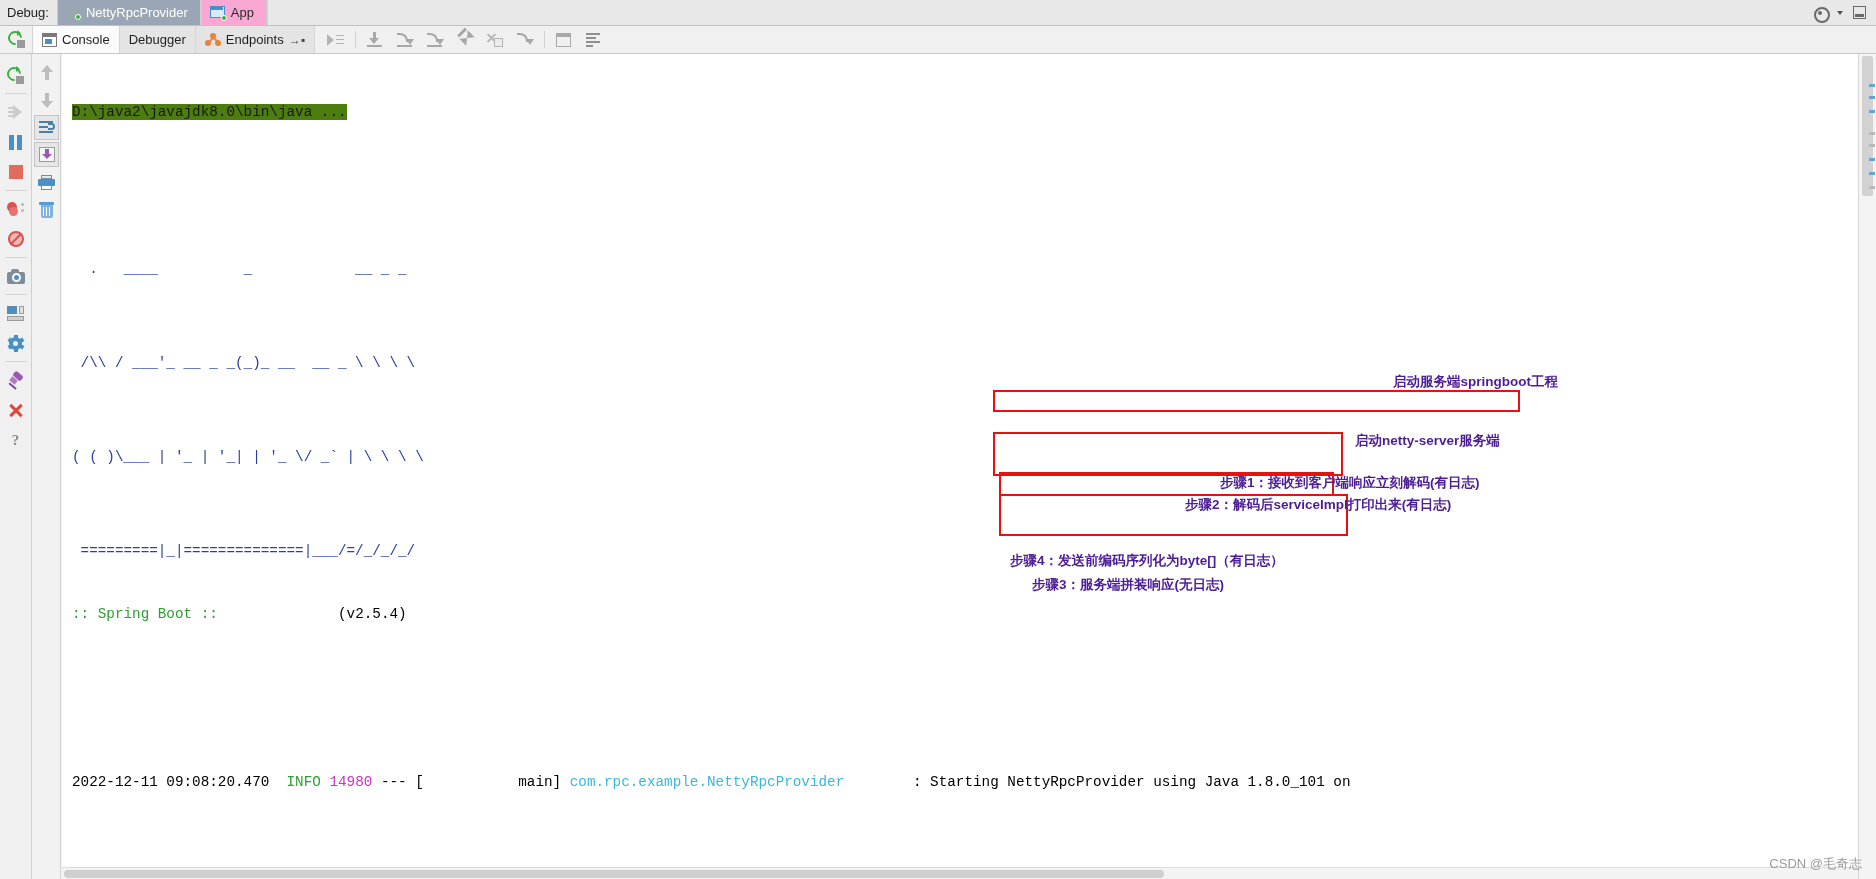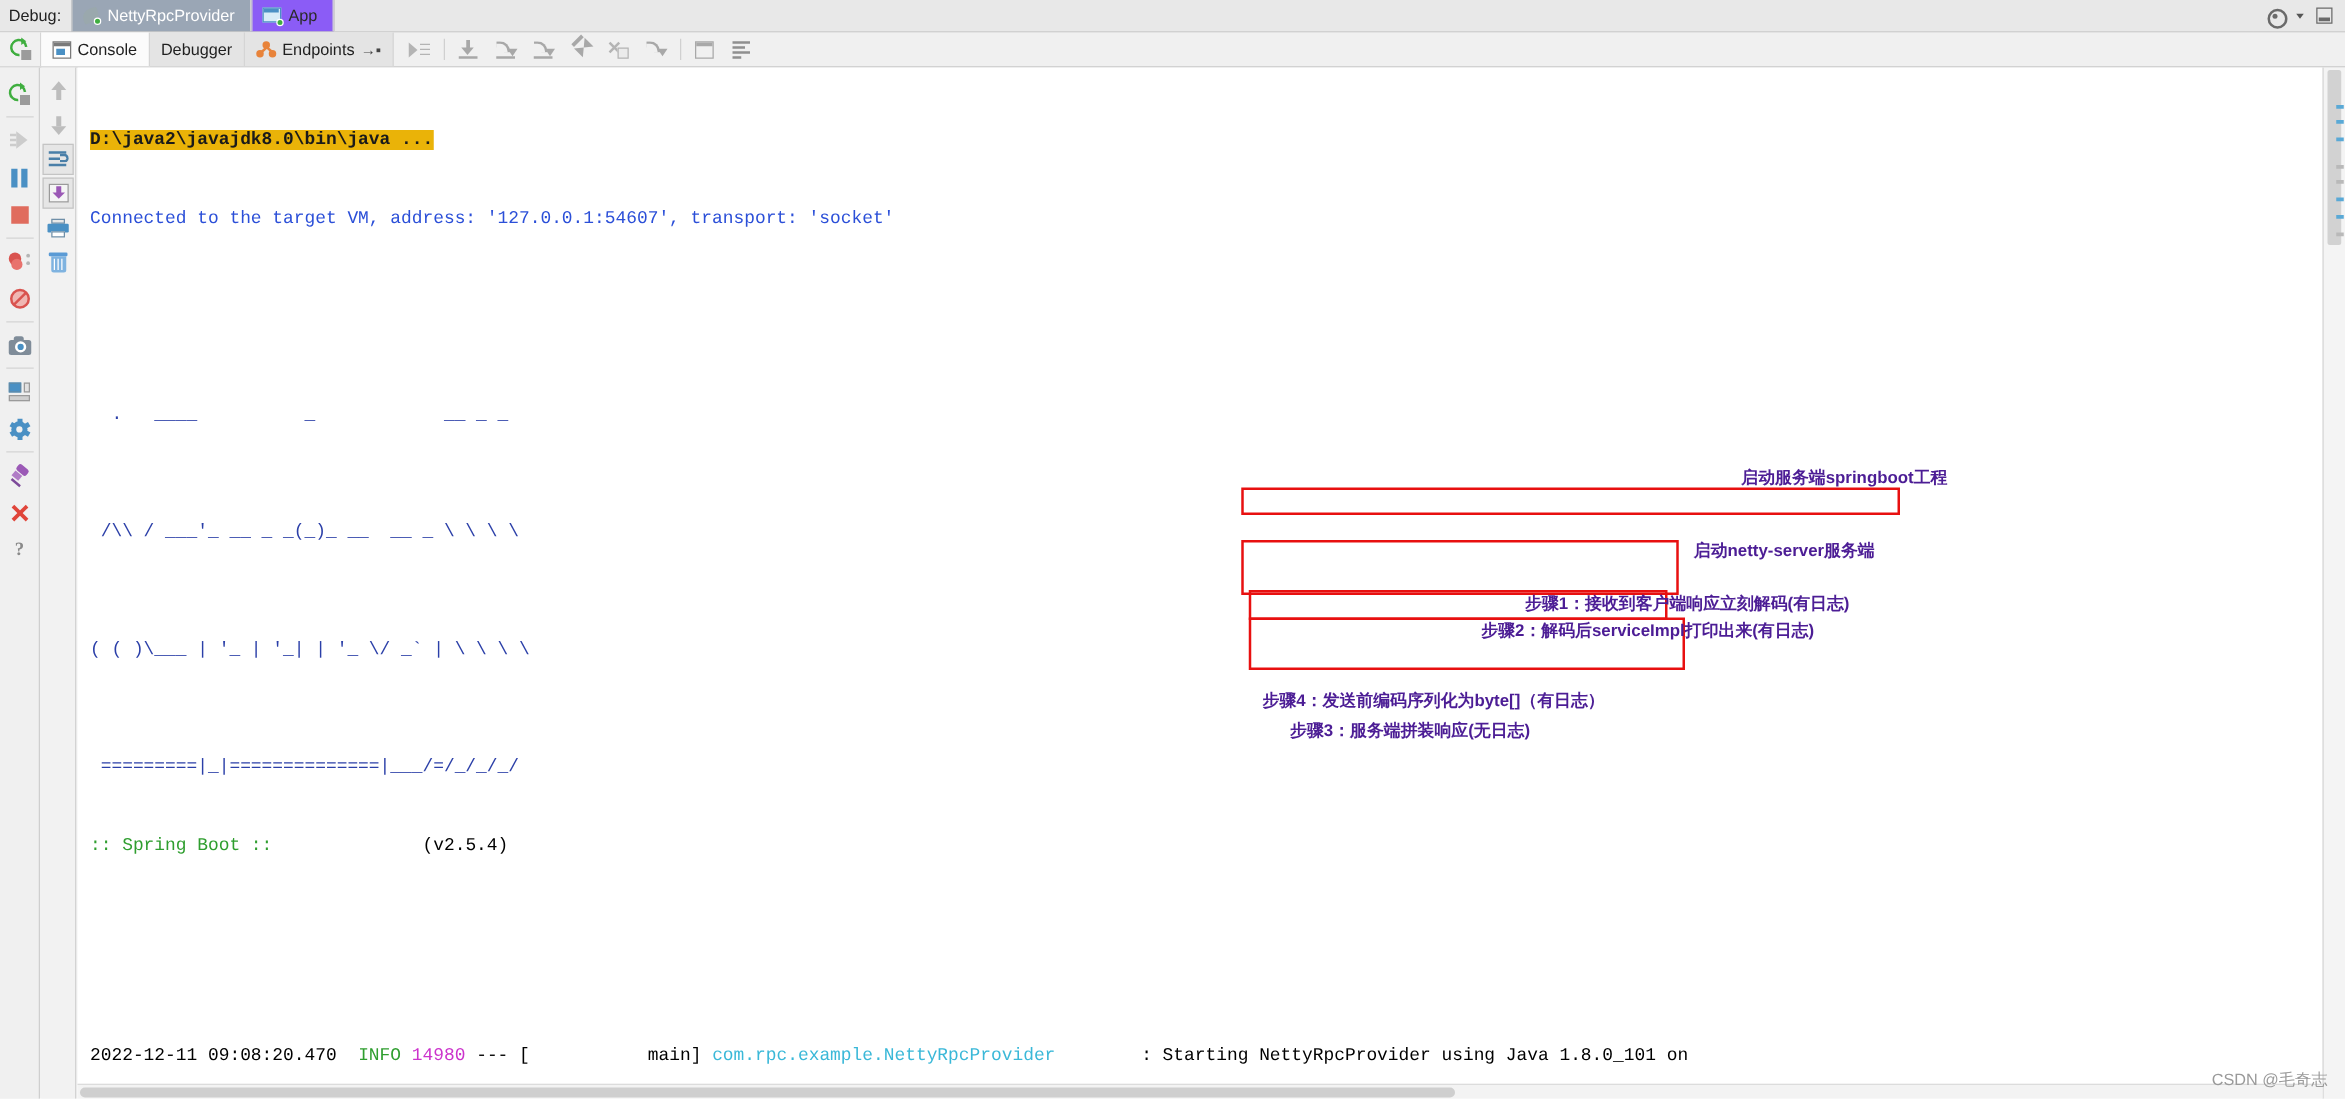--- a/index.html
+++ b/index.html
@@ -29,21 +29,21 @@
     padding: 0 8px 0 7px;
     font-size: 13px; color: #222;
     background: #e8e8e8;
   }
   .dtab {
     display: flex; align-items: center; gap: 5px;
     padding: 0 12px 0 8px;
     font-size: 13px; color: #2b2b2b;
     border-left: 1px solid #cfcfcf;
     border-right: 1px solid #cfcfcf;
-    background: #8b5cf6;
+    background: #f9a8d4;
     cursor: default;
   }
   .dtab.active {
     background: #9aa6b5;
     color: #ffffff;
   }
   .debug-bar-filler {
     flex: 1;
     background: #e8e8e8;
     border-left: 1px solid #cfcfcf;
@@ -486,21 +486,21 @@
     padding: 6px 0 0 10px;
   }
   .console .ln { height: 21px; }
   .c-green  { color: #2f9e2f; }
   .c-blue   { color: #2b4fd8; }
   .c-cyan   { color: #3ab8d8; margin-top: 32px; }
   .c-mag    { color: #cc33cc; }
   .c-ok     { color: #2f9e2f; }
   .c-banner { color: #2b3fa8; margin-top: 31px; }
   .hl-cmd {
-    background: #eab308; color: #1a1a1a; font-weight: bold;
+    background: #4d7c0f; color: #1a1a1a;
   }
 
   
   .rbox {
     position: absolute;
     border: 2px solid #e81010;
     pointer-events: none;
   }
   .rtext {
     position: absolute;
@@ -808,21 +808,20 @@
             <i></i>
             <i></i>
             <i></i>
           </span>
       </span>
     </div>
   </div>
 
   <div class="console">
     <div class="ln"><span class="hl-cmd">D:\java2\javajdk8.0\bin\java ...</span></div>
-    <div class="ln c-blue">Connected to the target VM, address: '127.0.0.1:54607', transport: 'socket'</div>
     <div class="ln"> </div>
     <div class="ln c-banner">  .   ____          _            __ _ _</div>
     <div class="ln c-banner"> /\\ / ___'_ __ _ _(_)_ __  __ _ \ \ \ \</div>
     <div class="ln c-banner">( ( )\___ | '_ | '_| | '_ \/ _` | \ \ \ \</div>
     <div class="ln c-banner"> =========|_|==============|___/=/_/_/_/</div>
     <div class="ln"><span class="c-green">:: Spring Boot ::</span><span>              </span><span>(v2.5.4)</span></div>
     <div class="ln"> </div>
 
     
     <div class="ln"><span>2022-12-11 09:08:20.470</span><span>  </span><span class="c-ok">INFO</span><span> </span><span class="c-mag">14980</span><span> </span><span>--- [</span><span>           </span><span>main]</span><span> </span><span class="c-cyan">com.rpc.example.NettyRpcProvider</span><span>        </span><span>:</span><span> </span><span>Starting NettyRpcProvider using Java 1.8.0_101 on</span></div>

